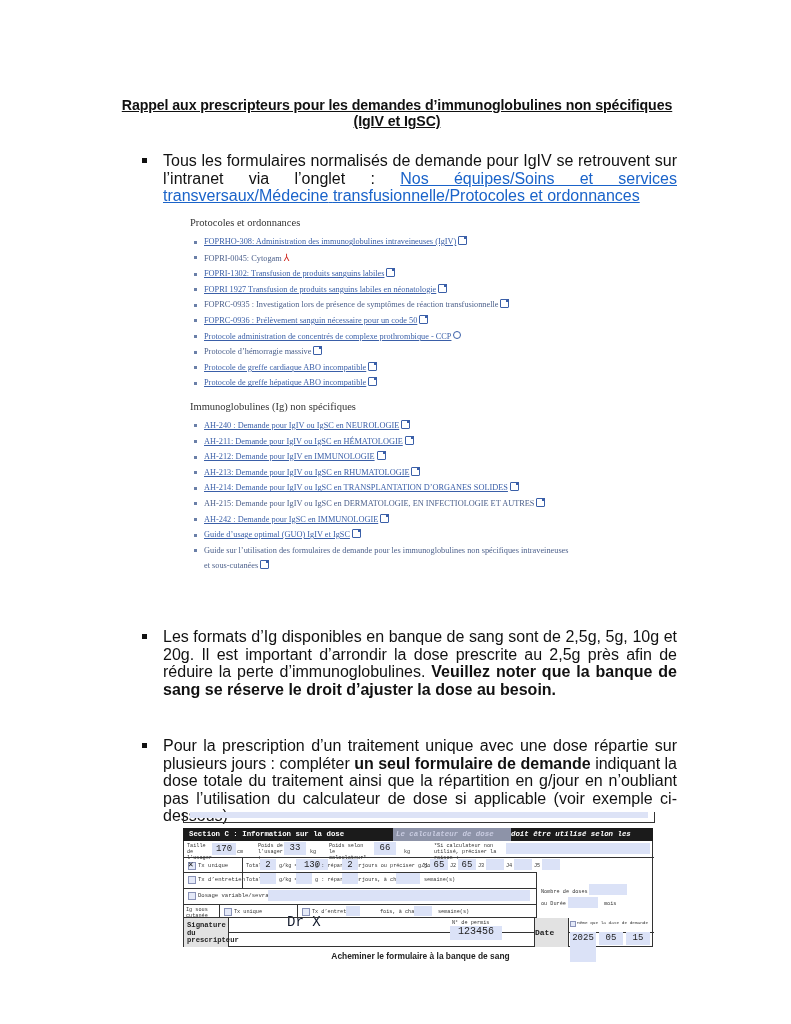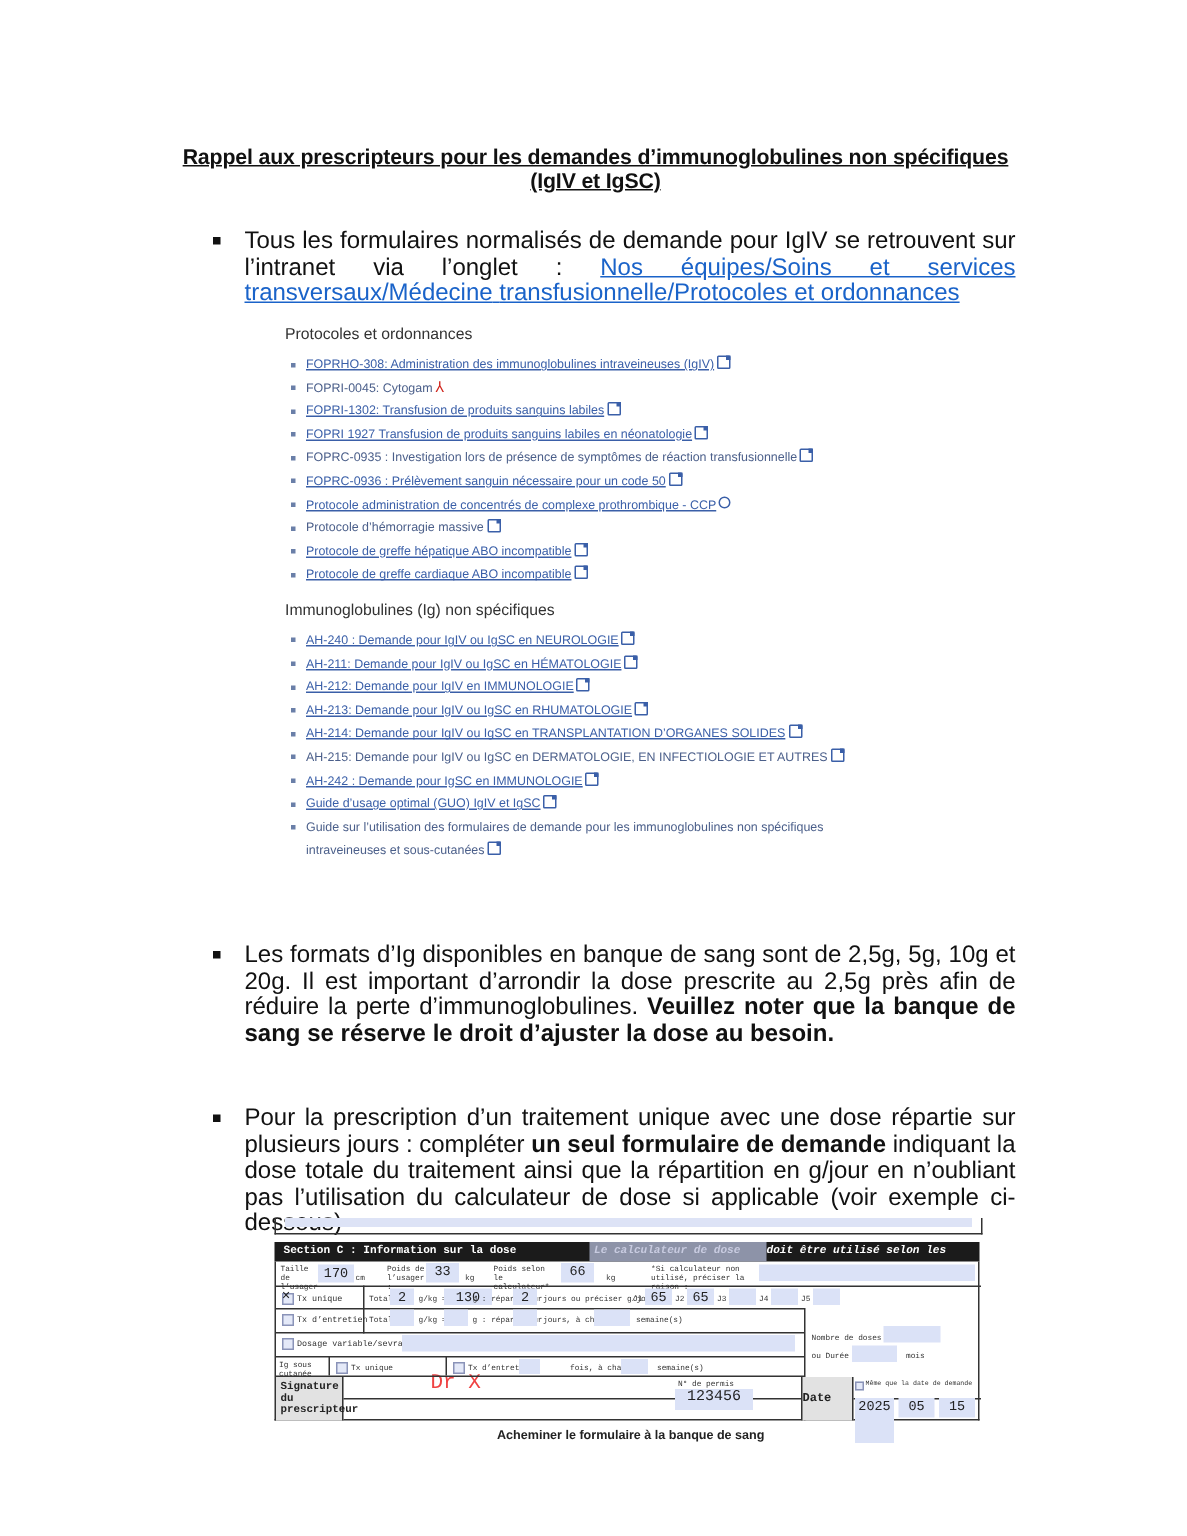--- a/index.html
+++ b/index.html
@@ -8,21 +8,21 @@
   .title { position:absolute; left:117px; top:97px; width:560px; text-align:center;
            font-size:14.2px; font-weight:bold; text-decoration:underline; letter-spacing:-0.1px; }
   .bullet-block { position:absolute; left:142px; width:535px; font-size:16px; line-height:17.5px; }
   .bullet-block .sq { position:absolute; left:0; top:6px; width:5px; height:5px; background:#111; }
   .bullet-block .txt { margin-left:21px; text-align:justify; }
   .link { color:#1a63c9; text-decoration:underline; }
   .justify-last { text-align-last:justify; }
   b { font-weight:bold; }
 
   
-  .shot { position:absolute; left:190px; top:217px; width:380px; font-family:Liberation Sans, sans-serif; }
+  .shot { position:absolute; left:190px; top:217px; width:380px; font-family:Liberation Serif, serif; }
   .shot h4 { margin:0; font-size:10.5px; font-weight:normal; color:#333; }
   .shot ul { list-style:none; margin:6px 0 0 0; padding:0; }
   .shot li { position:relative; padding-left:14px; font-size:8.3px; line-height:15.6px; color:#555; }
   .shot li:before { content:""; position:absolute; left:4px; top:6.5px; width:3px; height:3px; background:#6a7fa8; }
   .shot li .a { color:#3a5fa8; text-decoration:underline; }
   .shot li .p { color:#4b5f8a; }
   .ext { display:inline-block; width:7px; height:7px; border:1px solid #3a5fa8; border-radius:1px; margin-left:2px; vertical-align:-1px; position:relative; }
   .ext:after { content:""; position:absolute; right:-1px; top:-1px; width:3px; height:3px; background:#3a5fa8; }
   .pdf { color:#d0241b; font-size:10px; margin-left:2px; }
   .circ { display:inline-block; width:6px; height:6px; border:1px solid #3a5fa8; border-radius:50%; margin-left:2px; vertical-align:0px; }
@@ -37,21 +37,21 @@
   .form .hdr .m { position:absolute; left:210px; width:115px; background:#8d93a8; color:#c8cbe0; font-style:italic; padding-left:3px; }
   .form .hdr .r { position:absolute; left:328px; font-style:italic; }
   .form .grid { position:absolute; left:0; top:29px; width:470px; height:106px; border:1px solid #333; border-top:none; box-sizing:border-box; }
   .fld { position:absolute; background:#dbe2f7; font-size:9px; text-align:center; color:#222; line-height:12px; }
   .lbl { position:absolute; font-size:5.2px; line-height:6px; color:#333; white-space:nowrap; }
   .hline { position:absolute; height:1px; background:#333; }
   .vline { position:absolute; width:1px; background:#333; }
   .cb { position:absolute; width:6px; height:6px; border:1px solid #8a93b8; background:#e4e9f8; }
   .cb.x:after { content:"✕"; position:absolute; left:-1px; top:-4px; font-size:9px; color:#222; font-weight:bold; }
   .sig { position:absolute; left:0; top:91px; width:45px; height:15px; background:#e2e2e2; font-size:7.2px; font-weight:bold; line-height:7.5px; padding-left:3px; box-sizing:border-box; border-right:1px solid #333; }
-  .drx { position:absolute; left:103px; top:73px; font-size:14px; color:#ef4444;text-align:right; }
+  .drx { position:absolute; left:103px; top:73px; font-size:14px; color:#0f172a;text-align:right; }
   .date-lbl { position:absolute; left:350px; top:91px; width:33px; height:15px; background:#e2e2e2; font-size:8px; font-weight:bold; line-height:15px; border-left:1px solid #333; border-right:1px solid #333; }
   .caption { position:absolute; left:183px; top:951px; width:475px; text-align:center; font-size:8.4px; font-weight:bold; color:#222; }
 </style>
 </head>
 <body>
 
 <div class="title">Rappel aux prescripteurs pour les demandes d’immunoglobulines non spécifiques (IgIV et IgSC)</div>
 
 <div class="bullet-block" style="top:152px;">
   <span class="sq"></span>
@@ -65,22 +65,22 @@
   <h4>Protocoles et ordonnances</h4>
   <ul id="list1">
       <li><span class="a">FOPRHO-308: Administration des immunoglobulines intraveineuses (IgIV)</span><span class="ext"></span></li>
       <li><span class="p">FOPRI-0045: Cytogam</span><span class="pdf">⅄</span></li>
       <li><span class="a">FOPRI-1302: Transfusion de produits sanguins labiles</span><span class="ext"></span></li>
       <li><span class="a">FOPRI 1927 Transfusion de produits sanguins labiles en néonatologie</span><span class="ext"></span></li>
       <li><span class="p">FOPRC-0935 : Investigation lors de présence de symptômes de réaction transfusionnelle</span><span class="ext"></span></li>
       <li><span class="a">FOPRC-0936 : Prélèvement sanguin nécessaire pour un code 50</span><span class="ext"></span></li>
       <li><span class="a">Protocole administration de concentrés de complexe prothrombique - CCP</span><span class="circ"></span></li>
       <li><span class="p">Protocole d’hémorragie massive</span><span class="ext"></span></li>
+      <li><span class="a">Protocole de greffe cardiaque ABO incompatible</span><span class="ext"></span></li>
       <li><span class="a">Protocole de greffe hépatique ABO incompatible</span><span class="ext"></span></li>
-      <li><span class="a">Protocole de greffe cardiaque ABO incompatible</span><span class="ext"></span></li>
     </ul>
   <div class="gap"></div>
   <h4>Immunoglobulines (Ig) non spécifiques</h4>
   <ul id="list2">
       <li><span class="a">AH-240 : Demande pour IgIV ou IgSC en NEUROLOGIE</span><span class="ext"></span></li>
       <li><span class="a">AH-211: Demande pour IgIV ou IgSC en HÉMATOLOGIE</span><span class="ext"></span></li>
       <li><span class="a">AH-212: Demande pour IgIV en IMMUNOLOGIE</span><span class="ext"></span></li>
       <li><span class="a">AH-213: Demande pour IgIV ou IgSC en RHUMATOLOGIE</span><span class="ext"></span></li>
       <li><span class="a">AH-214: Demande pour IgIV ou IgSC en TRANSPLANTATION D’ORGANES SOLIDES</span><span class="ext"></span></li>
       <li><span class="p">AH-215: Demande pour IgIV ou IgSC en DERMATOLOGIE, EN INFECTIOLOGIE ET AUTRES</span><span class="ext"></span></li>

